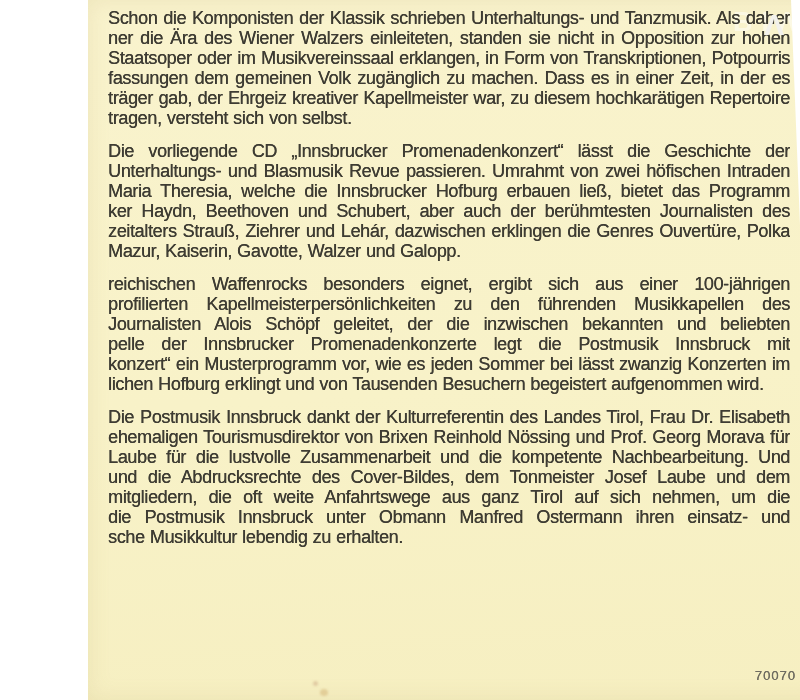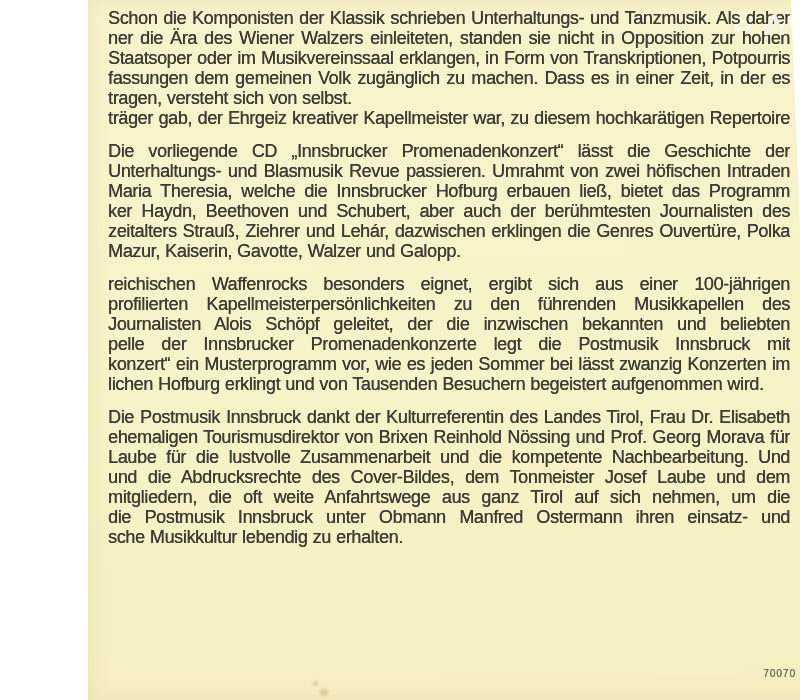--- a/index.html
+++ b/index.html
@@ -24,21 +24,21 @@
   }
   .para{margin:0 0 13px 0;}
   .line{
     height:20px;overflow:hidden;
     text-align:justify;text-align-last:justify;text-justify:inter-word;
     text-shadow:0.25px 0 0 currentColor; 
   }
   .line.last{text-align-last:left;}
   .pagenum{
     position:absolute;right:28px;top:668px;
-    font-size:10px;letter-spacing:1px;color:#6f6d60;
+    font-size:13px;letter-spacing:1px;color:#6f6d60;
     text-shadow:0.2px 0 0 currentColor;
   }
   
   .wm-cream{
     position:absolute;left:645px;top:7px;
     font-size:27px;font-weight:bold;letter-spacing:9px;
     color:rgba(255,255,255,0.48);
   }
   .wm-white{
     position:absolute;left:764px;top:8px;
@@ -54,22 +54,22 @@
 <body>
 
 <div class="page">
   <div class="wm-cream">BIΛ</div>
   <div class="textcol" id="textcol">
       <div class="para">
         <div class="line">Schon die Komponisten der Klassik schrieben Unterhaltungs- und Tanzmusik. Als daher Strauß und Lan-</div>
         <div class="line">ner die Ära des Wiener Walzers einleiteten, standen sie nicht in Opposition zur hohen Kunst, sondern an</div>
         <div class="line">Staatsoper oder im Musikvereinssaal erklangen, in Form von Transkriptionen, Potpourris und in Bläser-</div>
         <div class="line">fassungen dem gemeinen Volk zugänglich zu machen. Dass es in einer Zeit, in der es noch keine Ton-</div>
+        <div class="line">träger gab, der Ehrgeiz kreativer Kapellmeister war, zu diesem hochkarätigen Repertoire Eigenes beizu-</div>
         <div class="line last">tragen, versteht sich von selbst.</div>
-        <div class="line">träger gab, der Ehrgeiz kreativer Kapellmeister war, zu diesem hochkarätigen Repertoire Eigenes beizu-</div>
       </div>
       <div class="para">
         <div class="line">Die vorliegende CD „Innsbrucker Promenadenkonzert“ lässt die Geschichte der altösterreichischen</div>
         <div class="line">Unterhaltungs- und Blasmusik Revue passieren. Umrahmt von zwei höfischen Intraden für Kaiserin</div>
         <div class="line">Maria Theresia, welche die Innsbrucker Hofburg erbauen ließ, bietet das Programm Märsche der Klassi-</div>
         <div class="line">ker Haydn, Beethoven und Schubert, aber auch der berühmtesten Journalisten des Wiener Operetten-</div>
         <div class="line">zeitalters Strauß, Ziehrer und Lehár, dazwischen erklingen die Genres Ouvertüre, Polka Francaise, Polka</div>
         <div class="line last">Mazur, Kaiserin, Gavotte, Walzer und Galopp.</div>
       </div>
       <div class="para">

